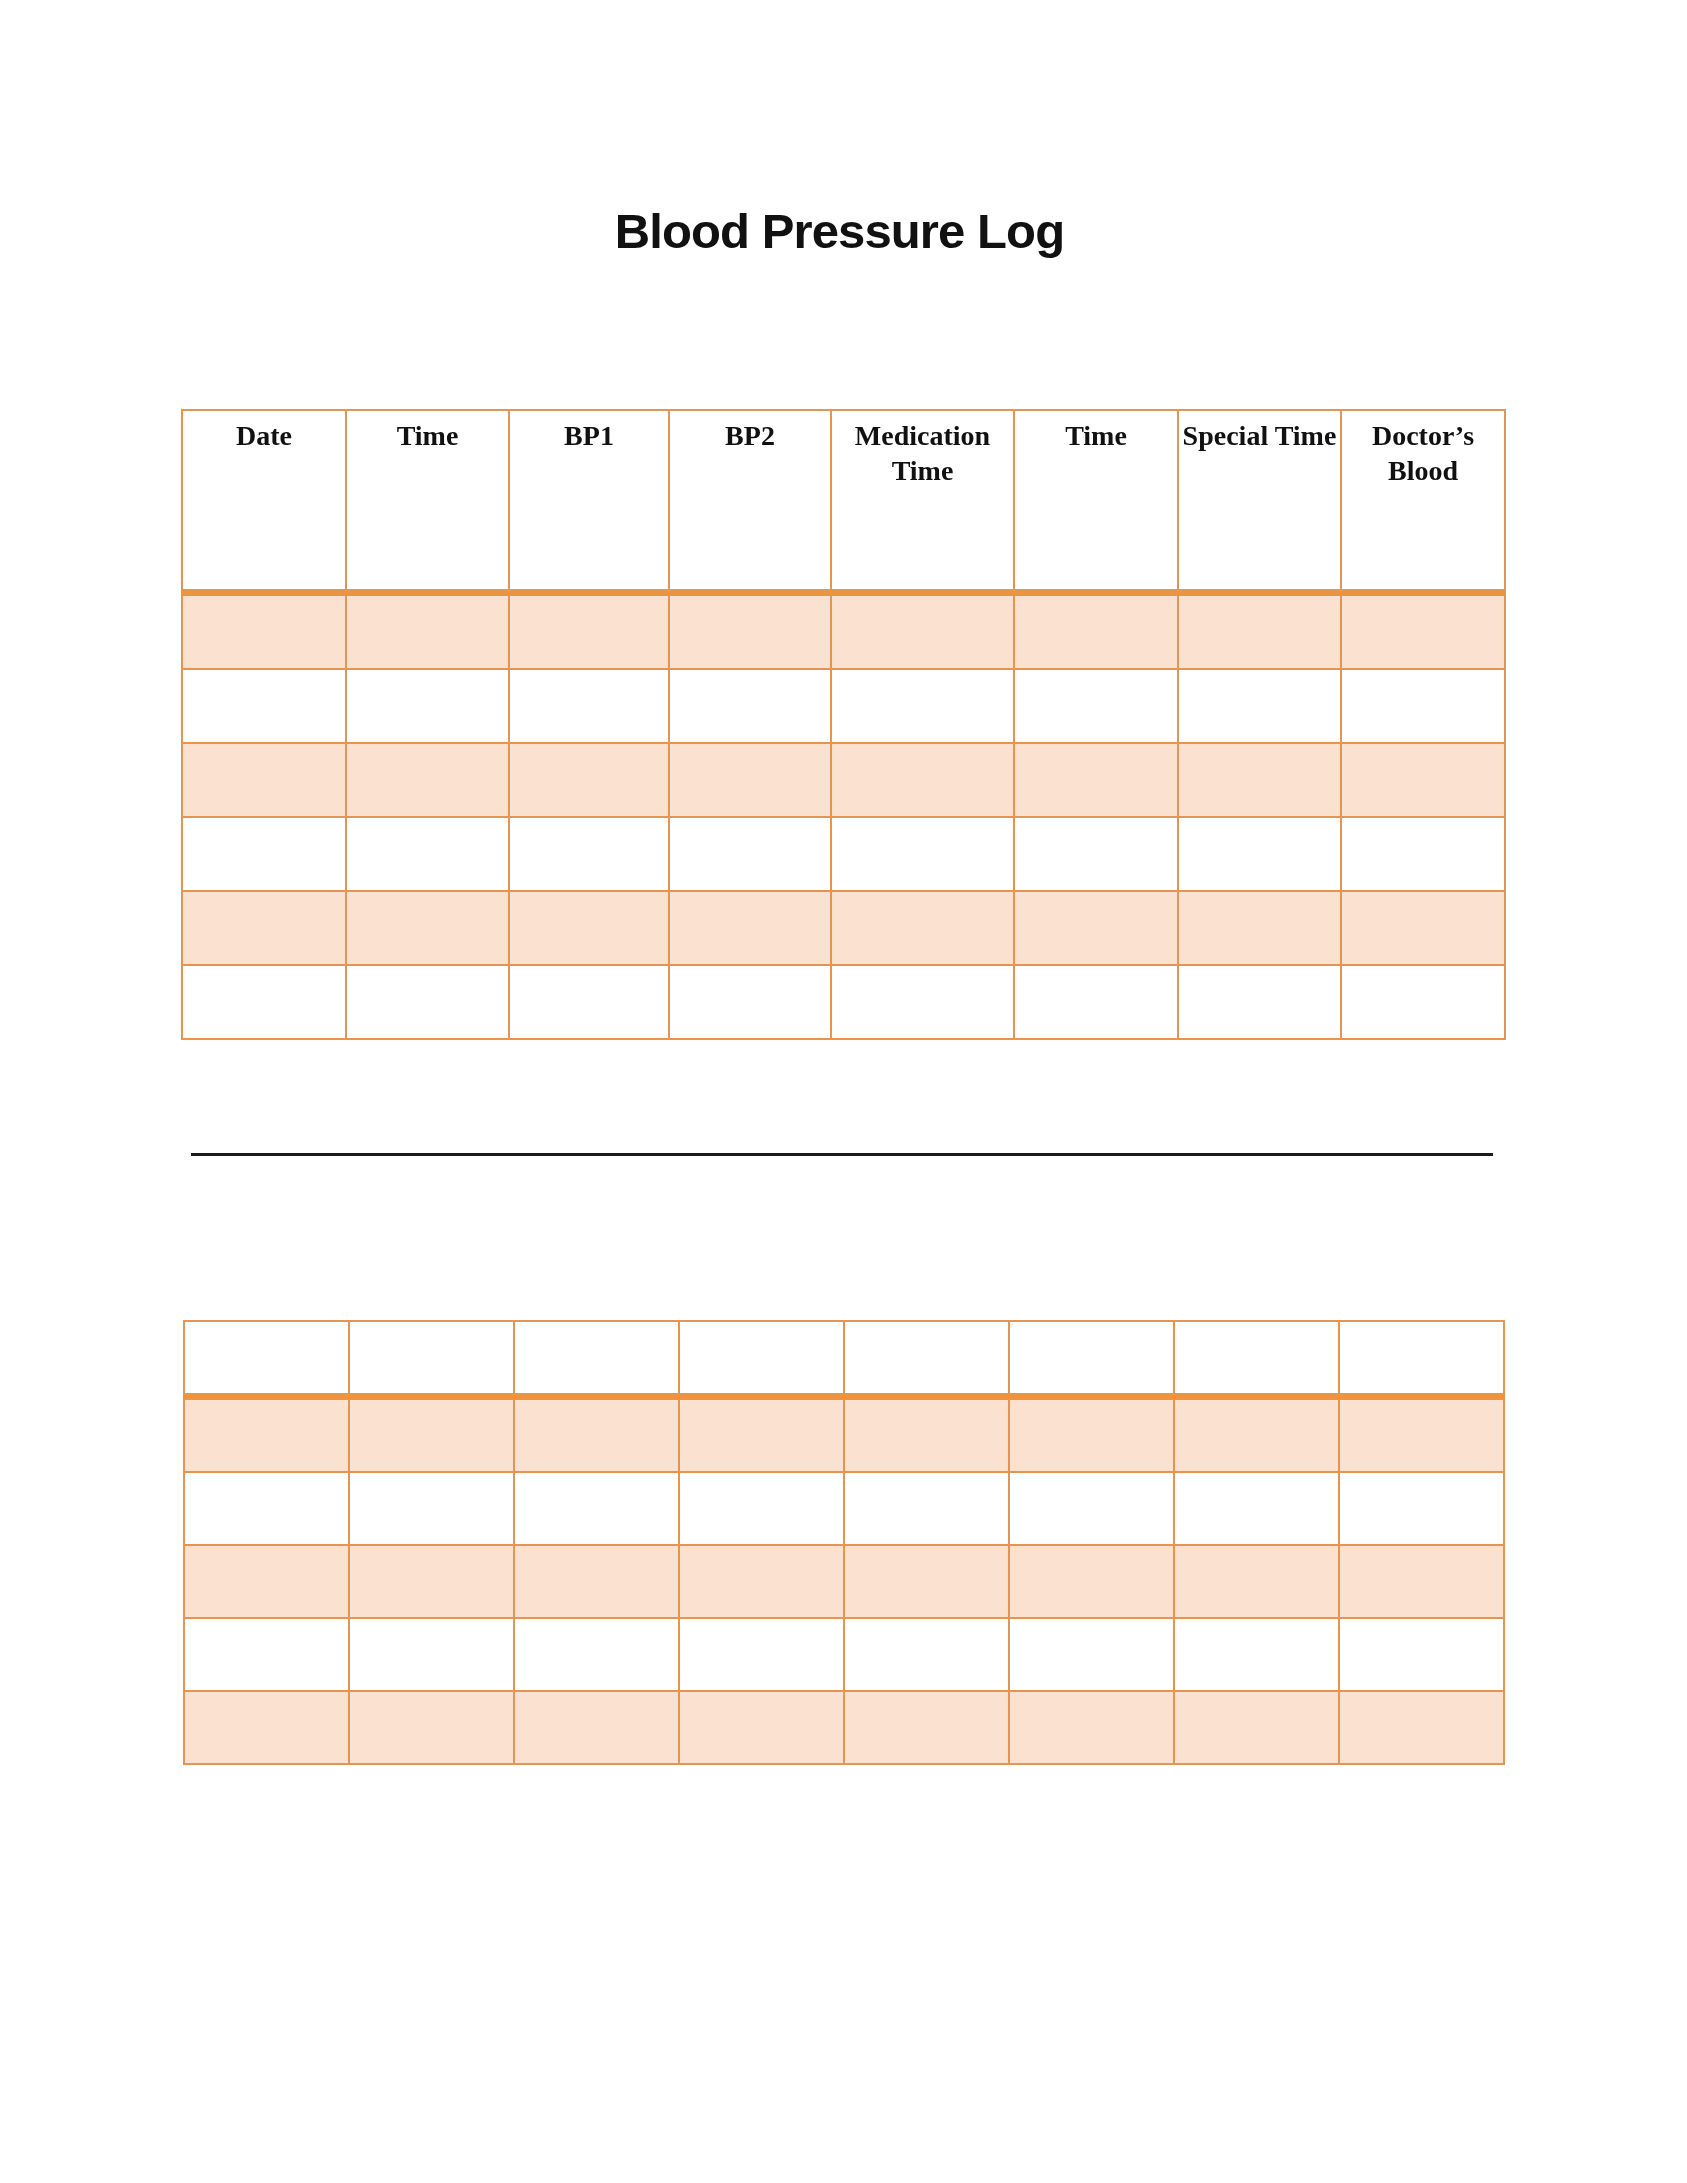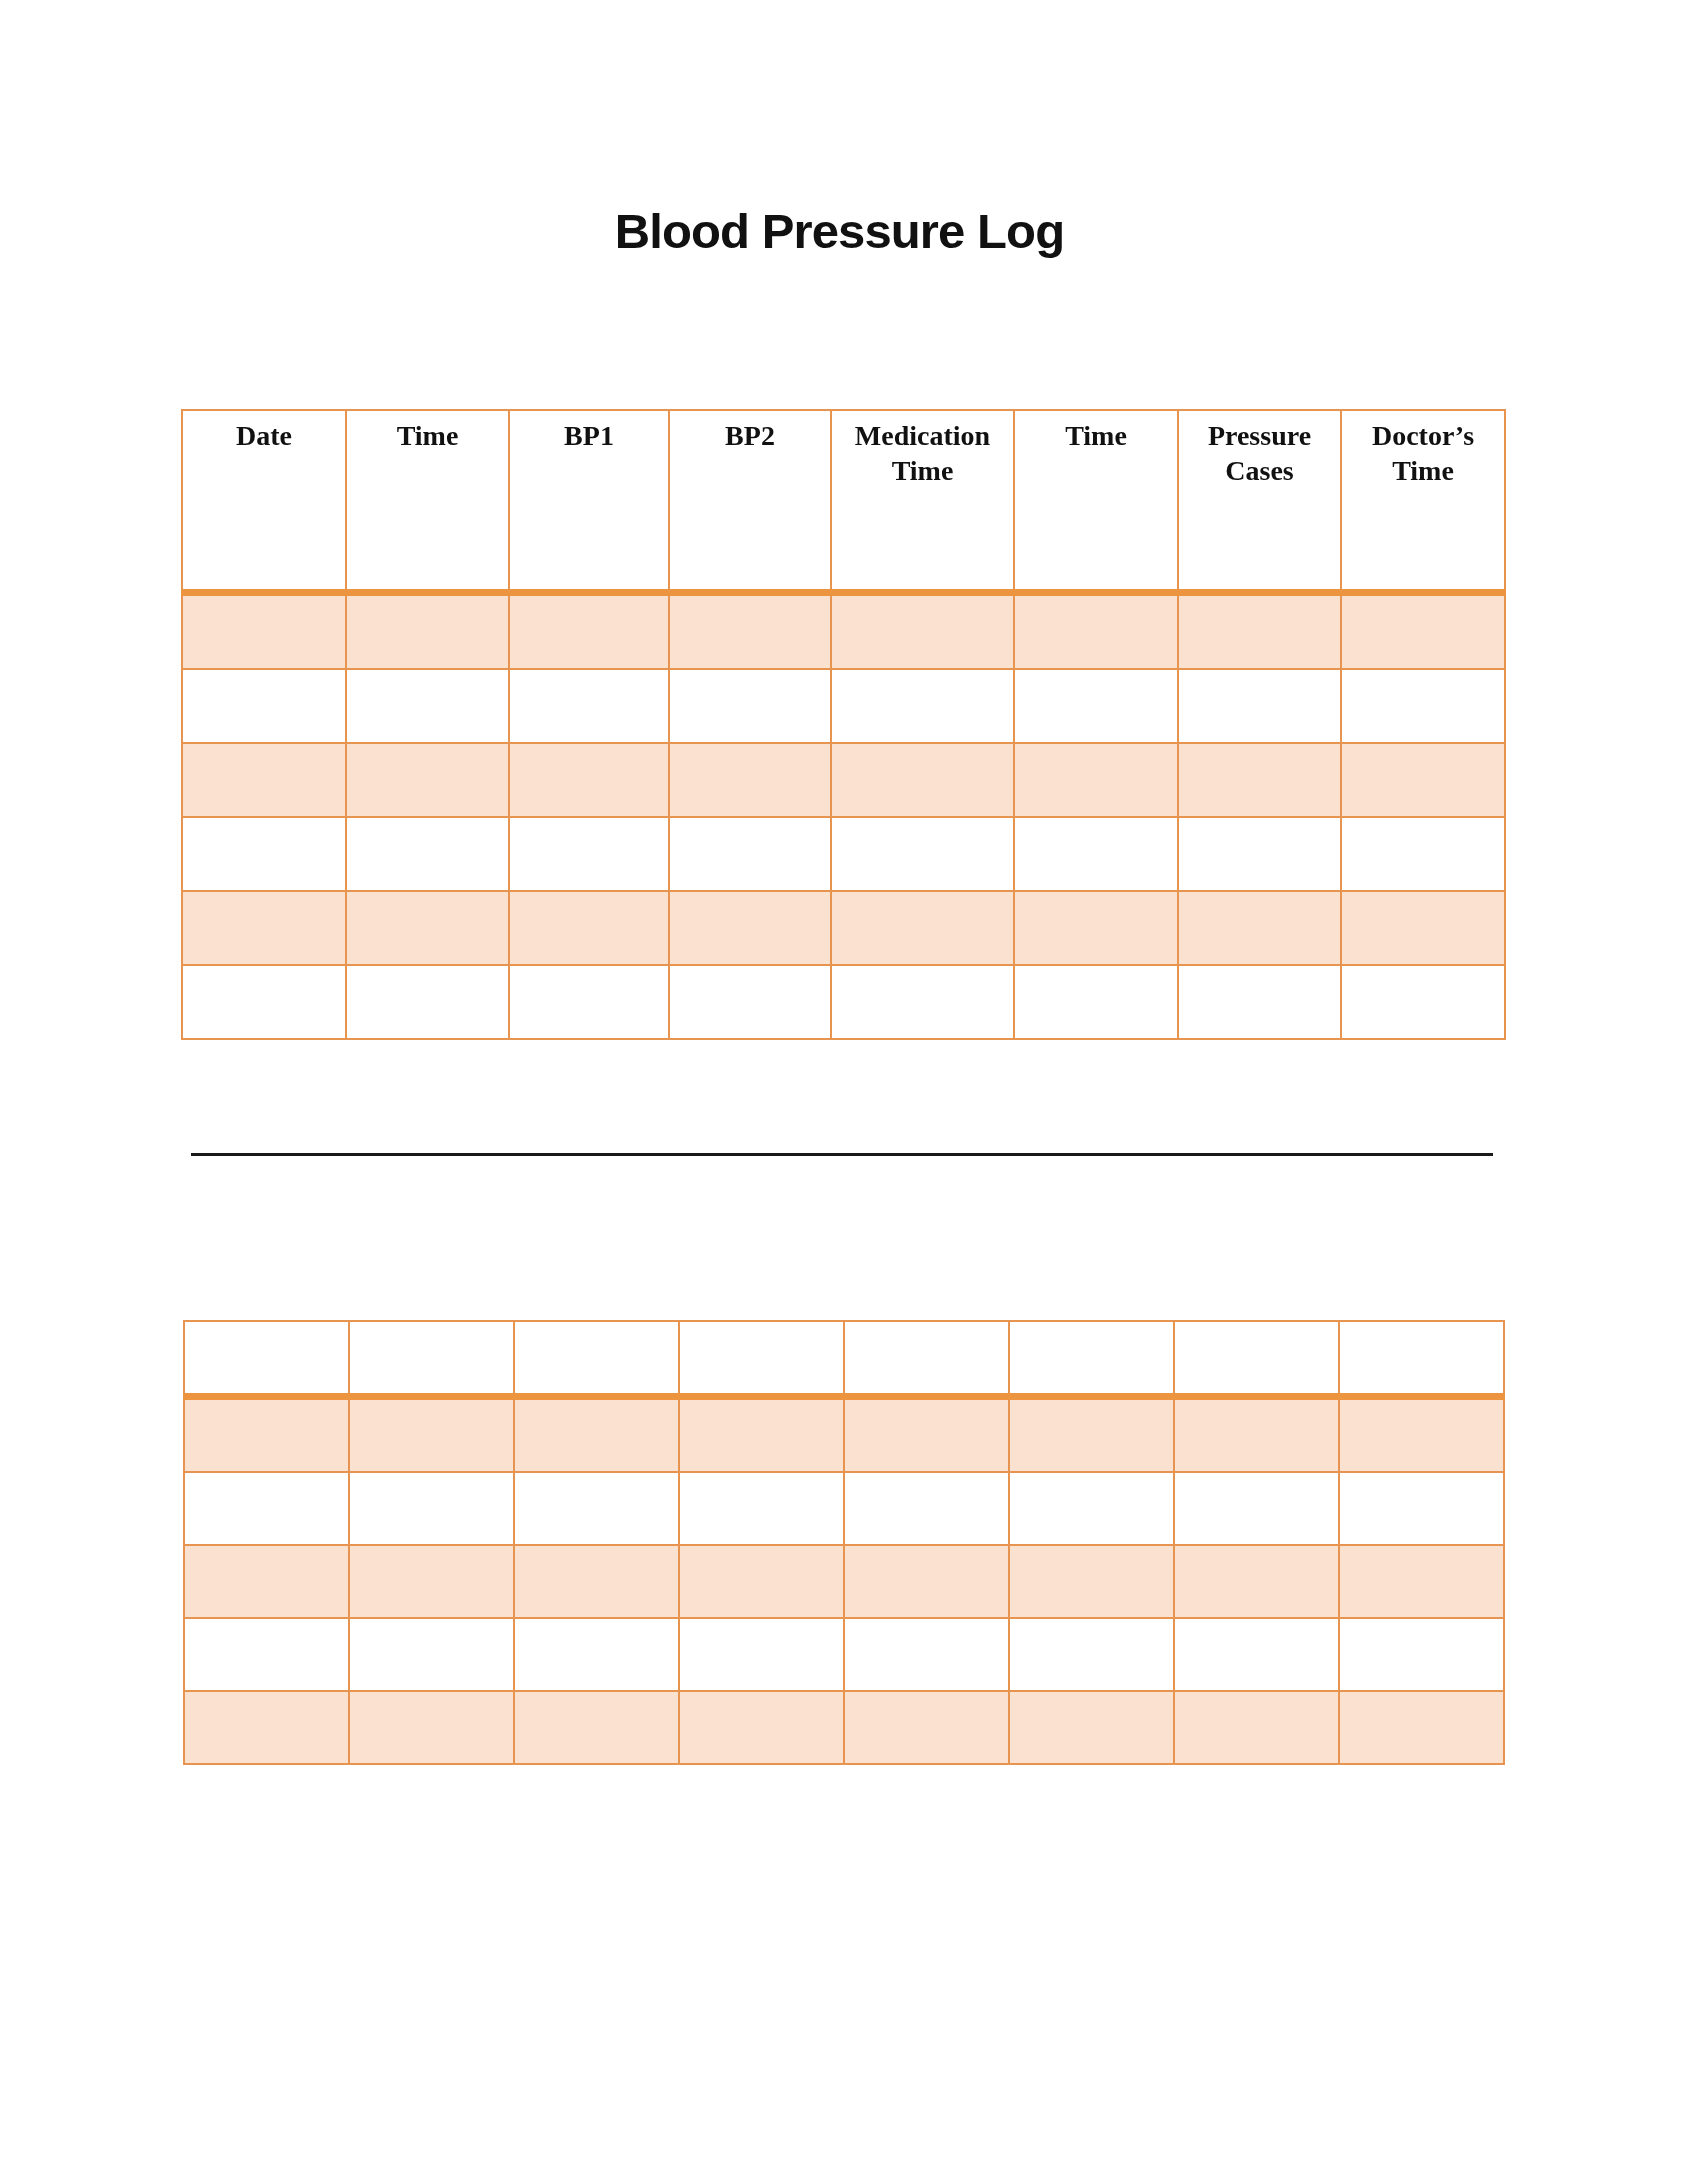--- a/index.html
+++ b/index.html
@@ -95,22 +95,22 @@
       <col style="width:164px">
   </colgroup>
   <tbody>
     <tr>
       <th>Date</th>
       <th>Time</th>
       <th>BP1</th>
       <th>BP2</th>
       <th>Medication Time</th>
       <th>Time</th>
-      <th>Pressure Cases</th>
-      <th>Doctor’s Time</th>
+      <th>Special Time</th>
+      <th>Doctor’s Blood</th>
     </tr>
     <tr class="shaded">
         <td></td>
         <td></td>
         <td></td>
         <td></td>
         <td></td>
         <td></td>
         <td></td>
         <td></td>

